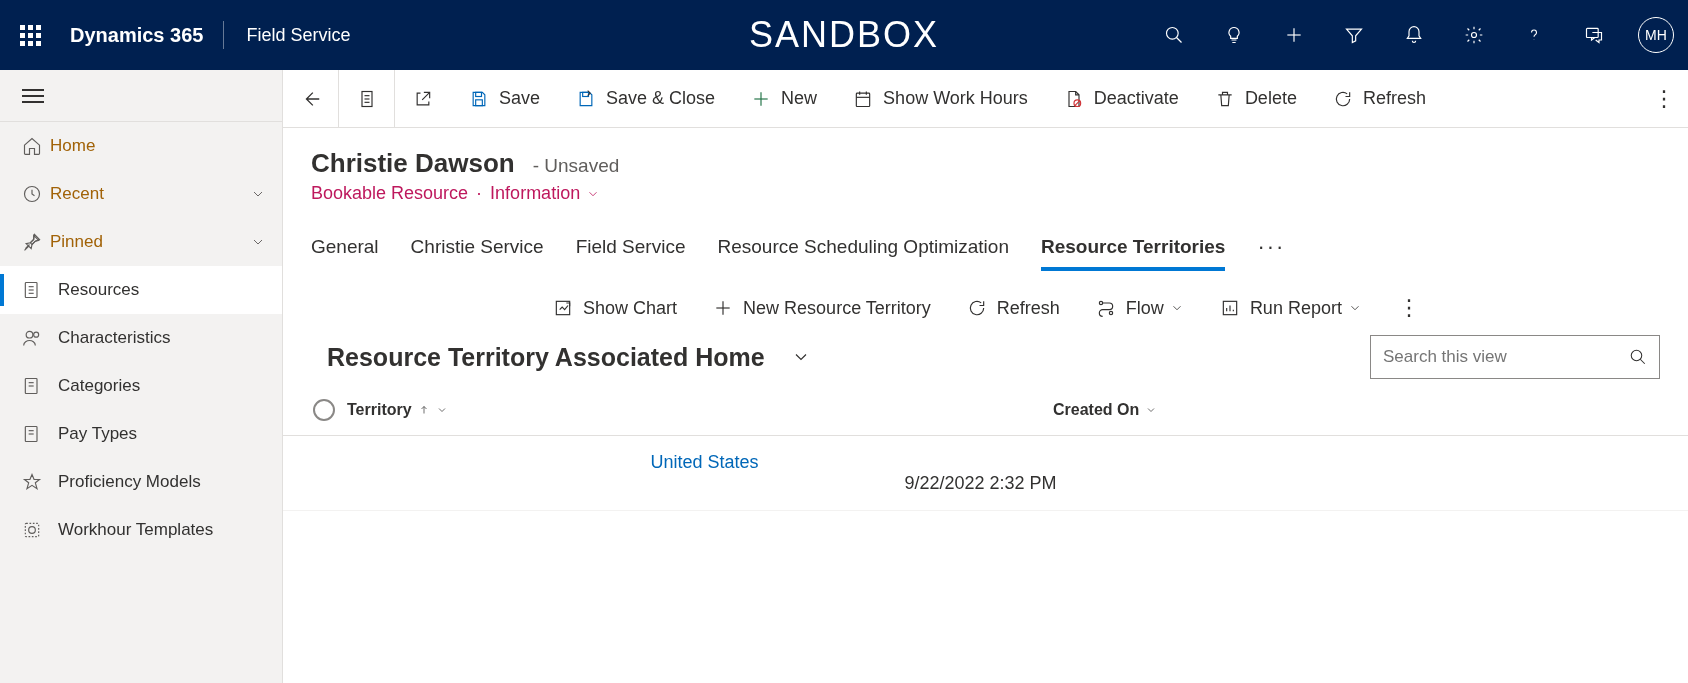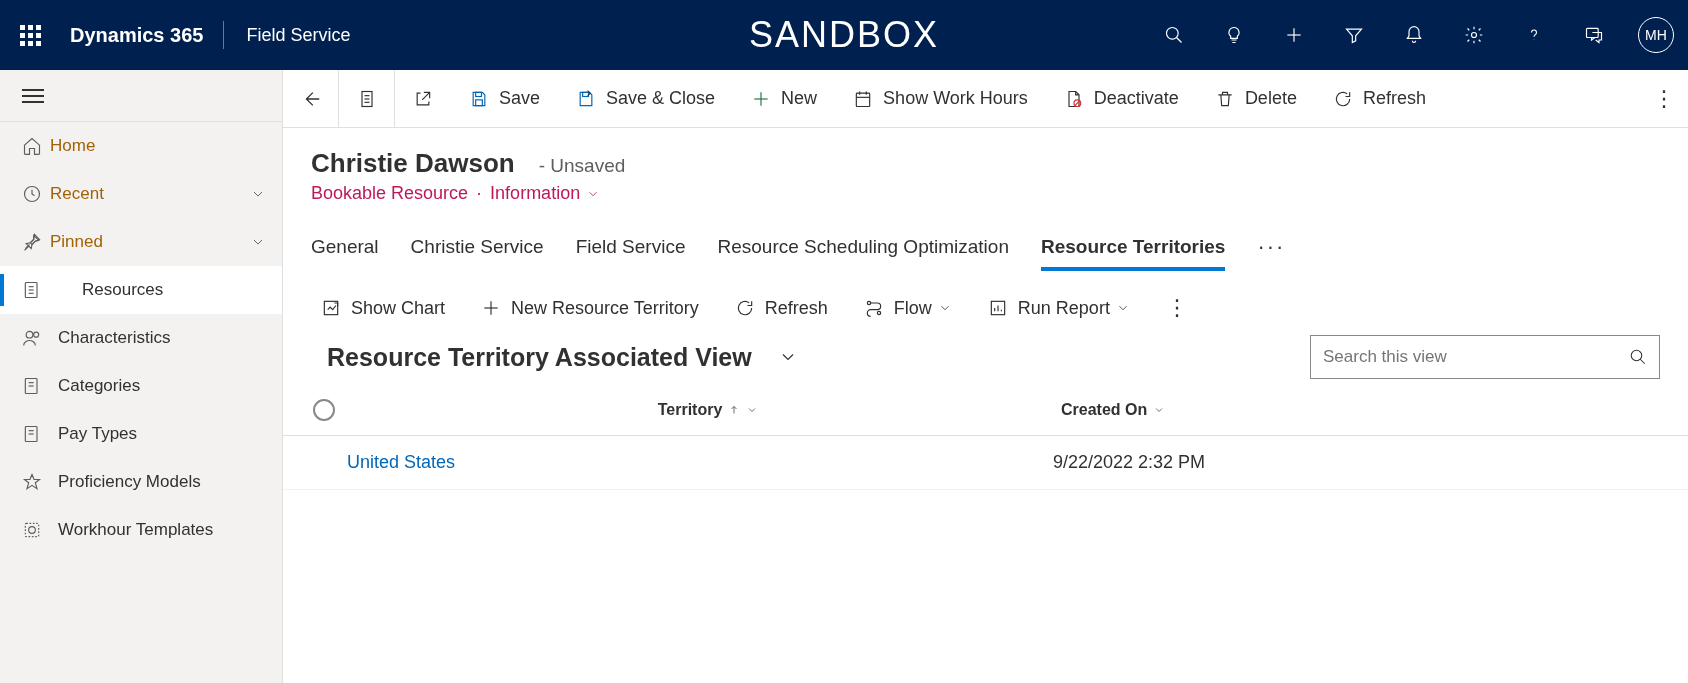--- a/index.html
+++ b/index.html
@@ -25,70 +25,70 @@
   
   .sidebar { width: 283px; background: #f3f2f1; border-right: 1px solid #e1dfdd; display: flex; flex-direction: column; }
   .hamburger { height: 52px; border-bottom: 1px solid #e1dfdd; display: flex; align-items: center; padding-left: 22px; cursor: pointer; }
   .hamburger-lines { display: flex; flex-direction: column; gap: 4px; }
   .hamburger-lines span { width: 22px; height: 2px; background: #323130; }
   .nav-item { height: 48px; display: flex; align-items: center; padding: 0 16px 0 22px; cursor: pointer; font-size: 17px; color: #a16207; }
   .nav-icon { width: 28px; display: inline-flex; justify-content: flex-start; color: #605e5c; }
   .nav-chevron { margin-left: auto; color: #605e5c; }
   .nav-section { font-weight: 600; font-size: 17px; padding: 16px 0 10px 16px; color: #323130; }
   .nav-sub { height: 48px; display: flex; align-items: center; padding-left: 22px; cursor: pointer; font-size: 17px; color: #323130; position: relative; }
-  .nav-sub.active { background: #fff; gap: 24px; }
+  .nav-sub.active { background: #fff; }
   .nav-sub.active::before { content: ''; position: absolute; left: 0; top: 8px; bottom: 8px; width: 4px; background: #0078d4; }
   .nav-sub .nav-icon { width: 36px; }
   
   
   .content { flex: 1; display: flex; flex-direction: column; overflow: hidden; }
   
   
   .cmdbar { height: 58px; border-bottom: 1px solid #e1dfdd; display: flex; align-items: center; }
   .cmd-btn-icon { width: 56px; height: 100%; display: flex; align-items: center; justify-content: center; cursor: pointer; border-right: 1px solid #e1dfdd; font-size: 18px; color: #323130; }
   .cmd-item { display: flex; align-items: center; height: 100%; padding: 0 18px; cursor: pointer; font-size: 18px; color: #323130; }
   .cmd-item .ci { margin-right: 10px; font-size: 18px; display: inline-flex; }
   .cmd-overflow { margin-left: auto; width: 48px; display: flex; justify-content: center; cursor: pointer; font-size: 22px; }
   
   
   .rec-header { padding: 20px 28px 10px 28px; }
-  .rec-title-row { display: flex; align-items: baseline; gap: 24px; }
+  .rec-title-row { display: flex; align-items: baseline; gap: 18px; }
   .rec-title { font-size: 26px; font-weight: 600; }
   .rec-status { font-size: 19px; color: #605e5c; }
   .rec-sub { margin-top: 4px; font-size: 18px; color: #be185d; display: flex; gap: 8px; }
   .rec-sub .formsel { display: flex; align-items: center; gap: 6px; cursor: pointer; }
   
   
   .tabs { display: flex; align-items: center; gap: 32px; padding: 12px 28px 0 28px; border-bottom: 1px solid transparent; }
   .tab { padding: 10px 0; font-size: 19px; cursor: pointer; color: #323130; position: relative; }
   .tab.active { font-weight: 600; }
   .tab.active::after { content: ''; position: absolute; left: 0; right: 0; bottom: -3px; height: 4px; background: #0078d4; }
   .tab-overflow { font-size: 22px; cursor: pointer; letter-spacing: 2px; }
   
   
-  .subcmd { display: flex; align-items: center; padding: 26px 28px 8px 30px; gap: 20px; }
+  .subcmd { display: flex; align-items: center; padding: 26px 28px 8px 30px; gap: 20px; justify-content: center; }
   .subcmd .cmd-item { padding: 0 8px; font-size: 18px; height: auto; }
   .subcmd .chev { margin-left: 6px; font-size: 14px; }
   
   
   .view-row { display: flex; align-items: center; padding: 6px 28px 14px 44px; }
   .view-title { font-size: 25px; font-weight: 600; display: flex; align-items: center; gap: 26px; }
   .view-title .dd { font-size: 20px; cursor: pointer; }
-  .searchbox { margin-left: auto; width: 350px; height: 44px; border: 1px solid #8a8886; display: flex; align-items: center; padding: 0 12px; }
+  .searchbox { margin-left: auto; width: 290px; height: 44px; border: 1px solid #8a8886; display: flex; align-items: center; padding: 0 12px; }
   .searchbox input { flex: 1; border: none; outline: none; font-size: 17px; color: #605e5c; background: transparent; }
   .searchbox .sicon { font-size: 18px; cursor: pointer; }
   
   
   .grid-head { display: flex; align-items: center; padding: 6px 28px 14px 18px; border-bottom: 1px solid #e1dfdd; }
   .grid-check { width: 46px; display: flex; justify-content: center; }
   .circle { width: 22px; height: 22px; border: 2px solid #8a8886; border-radius: 50%; cursor: pointer; }
   .gh-col { font-size: 16px; font-weight: 600; cursor: pointer; display: flex; align-items: center; gap: 6px; }
-  .col-territory { margin-left: 8px; width: 706px; justify-content: center; }
+  .col-territory { margin-left: 0; width: 706px; }
   .col-created { }
-  .grid-row { display: flex; align-items: center; padding: 16px 28px 16px 18px; border-bottom: 1px solid #f3f2f1; }
+  .grid-row { display: flex; align-items: center; padding: 16px 28px 16px 18px; border-bottom: 1px solid #f3f2f1; flex-direction: column; }
   .cell-territory { margin-left: 46px; width: 706px; }
   .cell-territory a { color: #0067b8; text-decoration: none; font-size: 18px; cursor: pointer; }
   .cell-created { font-size: 18px; }
 
   svg { display: block; }
   .stroke-ic { stroke: currentColor; fill: none; stroke-width: 1.4; }
 </style>
 </head>
 <body>
 
@@ -444,21 +444,21 @@
           <svg width="14" height="14" viewBox="0 0 24 24" class="stroke-ic">
               <path d="M6 9l6 6 6-6"></path>
             </svg>
         </span>
       </div>
       <div style="cursor:pointer;font-size:22px;padding:0 8px">⋮</div>
     </div>
 
     <div class="view-row">
       <div class="view-title">
-        <span>Resource Territory Associated View</span>
+        <span>Resource Territory Associated Home</span>
         <span class="dd">
           <svg width="20" height="20" viewBox="0 0 24 24" class="stroke-ic">
               <path d="M6 9l6 6 6-6"></path>
             </svg>
         </span>
       </div>
       <div class="searchbox">
         <input type="text" placeholder="Search this view" style="">
         <span class="sicon">
           <svg width="18" height="18" viewBox="0 0 24 24" class="stroke-ic">

